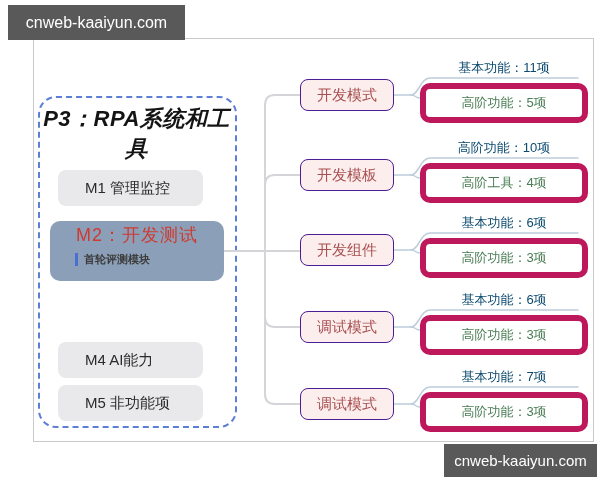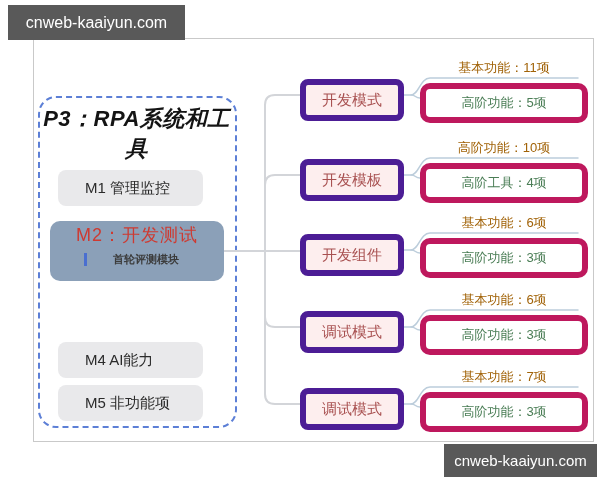--- a/index.html
+++ b/index.html
@@ -7,30 +7,30 @@
           font-family:"Liberation Sans","DejaVu Sans",sans-serif;}
   .frame{position:absolute;left:33px;top:38px;width:559px;height:402px;border:1px solid #c9c9c9;background:#ffffff;}
   .connectors{position:absolute;left:0;top:0;width:600px;height:480px;pointer-events:none;}
   .panel{position:absolute;left:38px;top:96px;width:195px;height:328px;border:2px dashed #5c7fd6;border-radius:18px;background:transparent;}
   .panel-title{position:absolute;left:38px;top:104px;width:197px;text-align:center;font-size:22px;font-weight:bold;color:#141414;letter-spacing:0.5px;font-style:italic;}
   .module{position:absolute;left:58px;width:145px;height:36px;line-height:36px;background:#e9e9eb;border-radius:8px;
           font-size:15px;color:#2b2b2b;padding-left:27px;box-sizing:border-box;}
   .m1{top:170px}.m3{top:299px}.m4{top:342px}.m5{top:385px}
   .m2box{position:absolute;left:50px;top:221px;width:174px;height:60px;background:#8ba0b8;border-radius:10px;}
   .m2title{text-align:center;margin-top:2px;font-size:18px;color:#ce3a31;letter-spacing:1px;}
-  .m2sub{display:flex;align-items:center;margin:5px 0 0 34px;gap:20px;}
+  .m2sub{display:flex;align-items:center;margin:5px 0 0 25px;}
   .m2bar{width:3px;height:13px;background:#4a6fd0;margin-right:6px;}
   .m2subtext{font-size:11px;font-weight:bold;color:#3c3c3c;}
   .group{position:absolute;inset:0;pointer-events:none;}
   .group > *{pointer-events:auto;}
   .g0{--cy:95px}.g1{--cy:175px}.g2{--cy:250px}.g3{--cy:327px}.g4{--cy:404px}
   .branch-node{position:absolute;left:300px;top:calc(var(--cy) - 16px);width:92px;height:30px;line-height:30px;
-               background:#fdeeee;border:6px solid #4c1d95;border-radius:8px;text-align:center;font-size:15px;color:#a85050;}
+               background:#fdeeee;border:1px solid #4c1d95;border-radius:8px;text-align:center;font-size:15px;color:#a85050;}
   .basic-node{position:absolute;left:430px;top:calc(var(--cy) - 36px);width:148px;height:18px;line-height:18px;
-              text-align:center;font-size:13px;color:#a16207;}
+              text-align:center;font-size:13px;color:#0c4a6e;}
   .adv-node{position:absolute;left:420px;top:calc(var(--cy) - 12px);width:156px;height:28px;line-height:28px;
             border:6px solid #be185d;border-radius:10px;text-align:center;font-size:13px;color:#4a7d55;background:#ffffff;}
   .wm{position:absolute;background:#595959;color:#ffffff;display:flex;align-items:center;justify-content:center;}
   .wm-top{left:8px;top:5px;width:177px;height:35px;font-size:16px;}
   .wm-bottom{left:444px;top:444px;width:153px;height:33px;font-size:15px;}
 </style>
 </head>
 <body>
 
 <div class="canvas">

